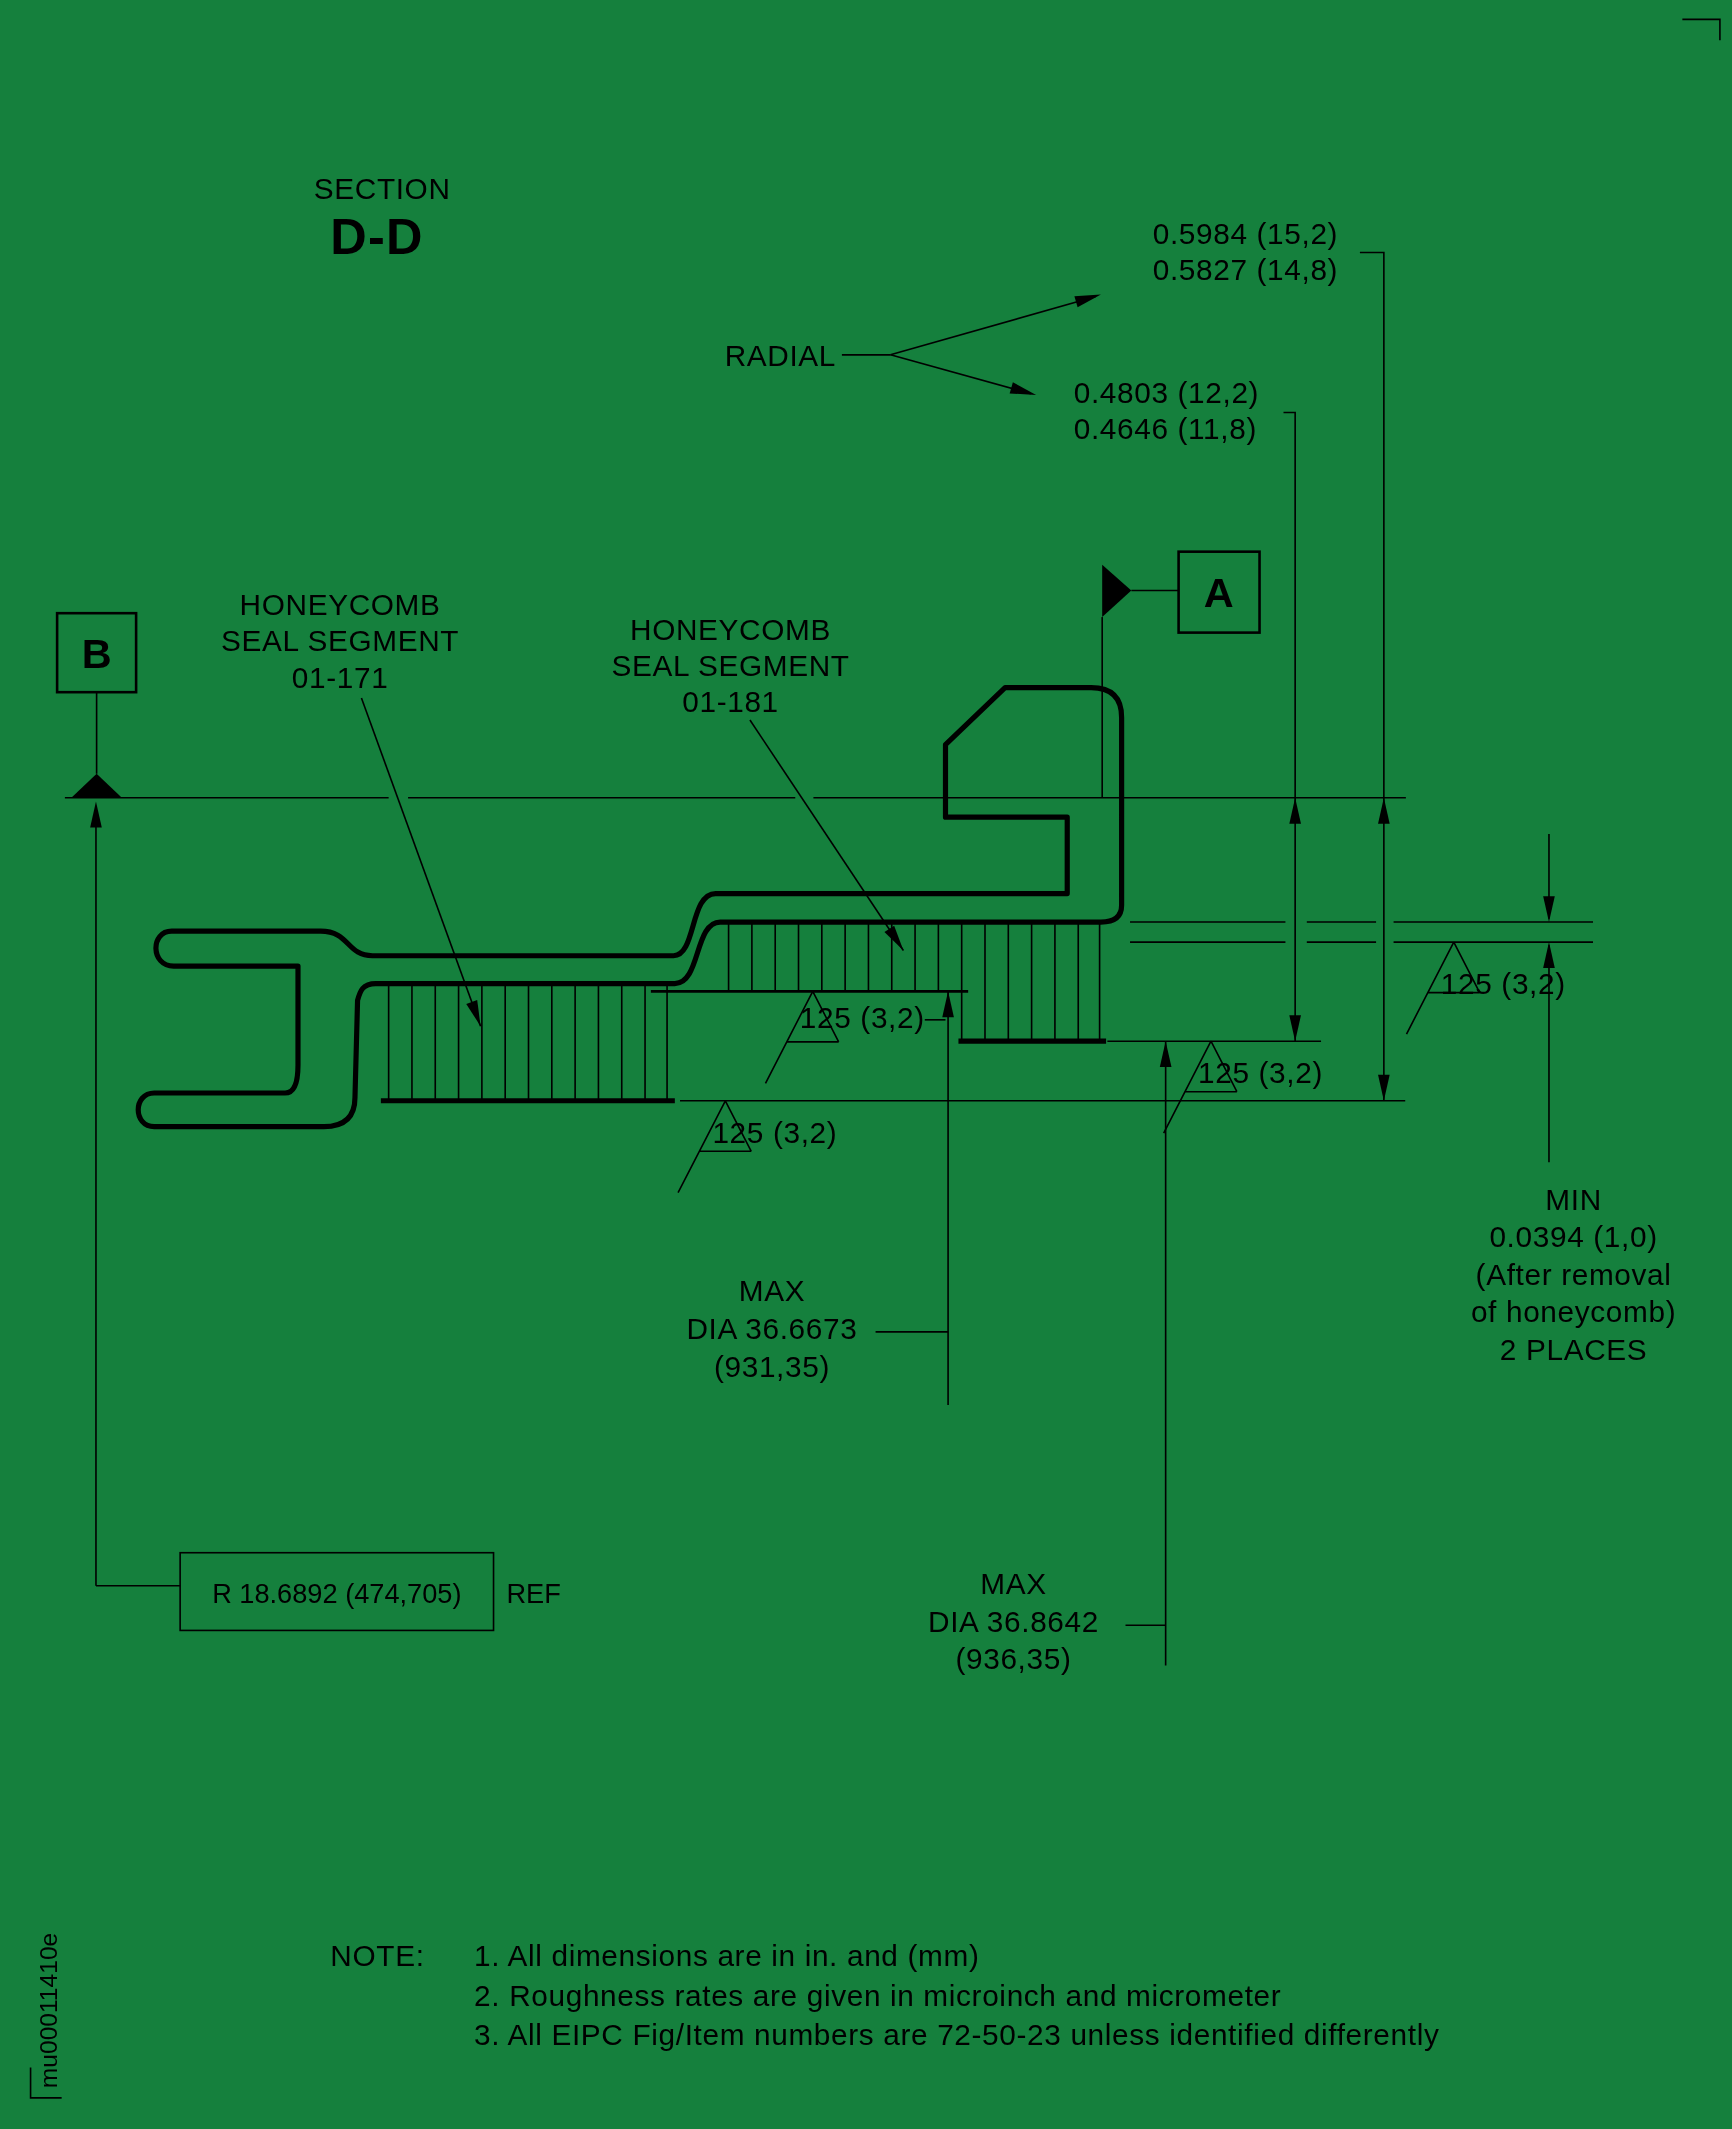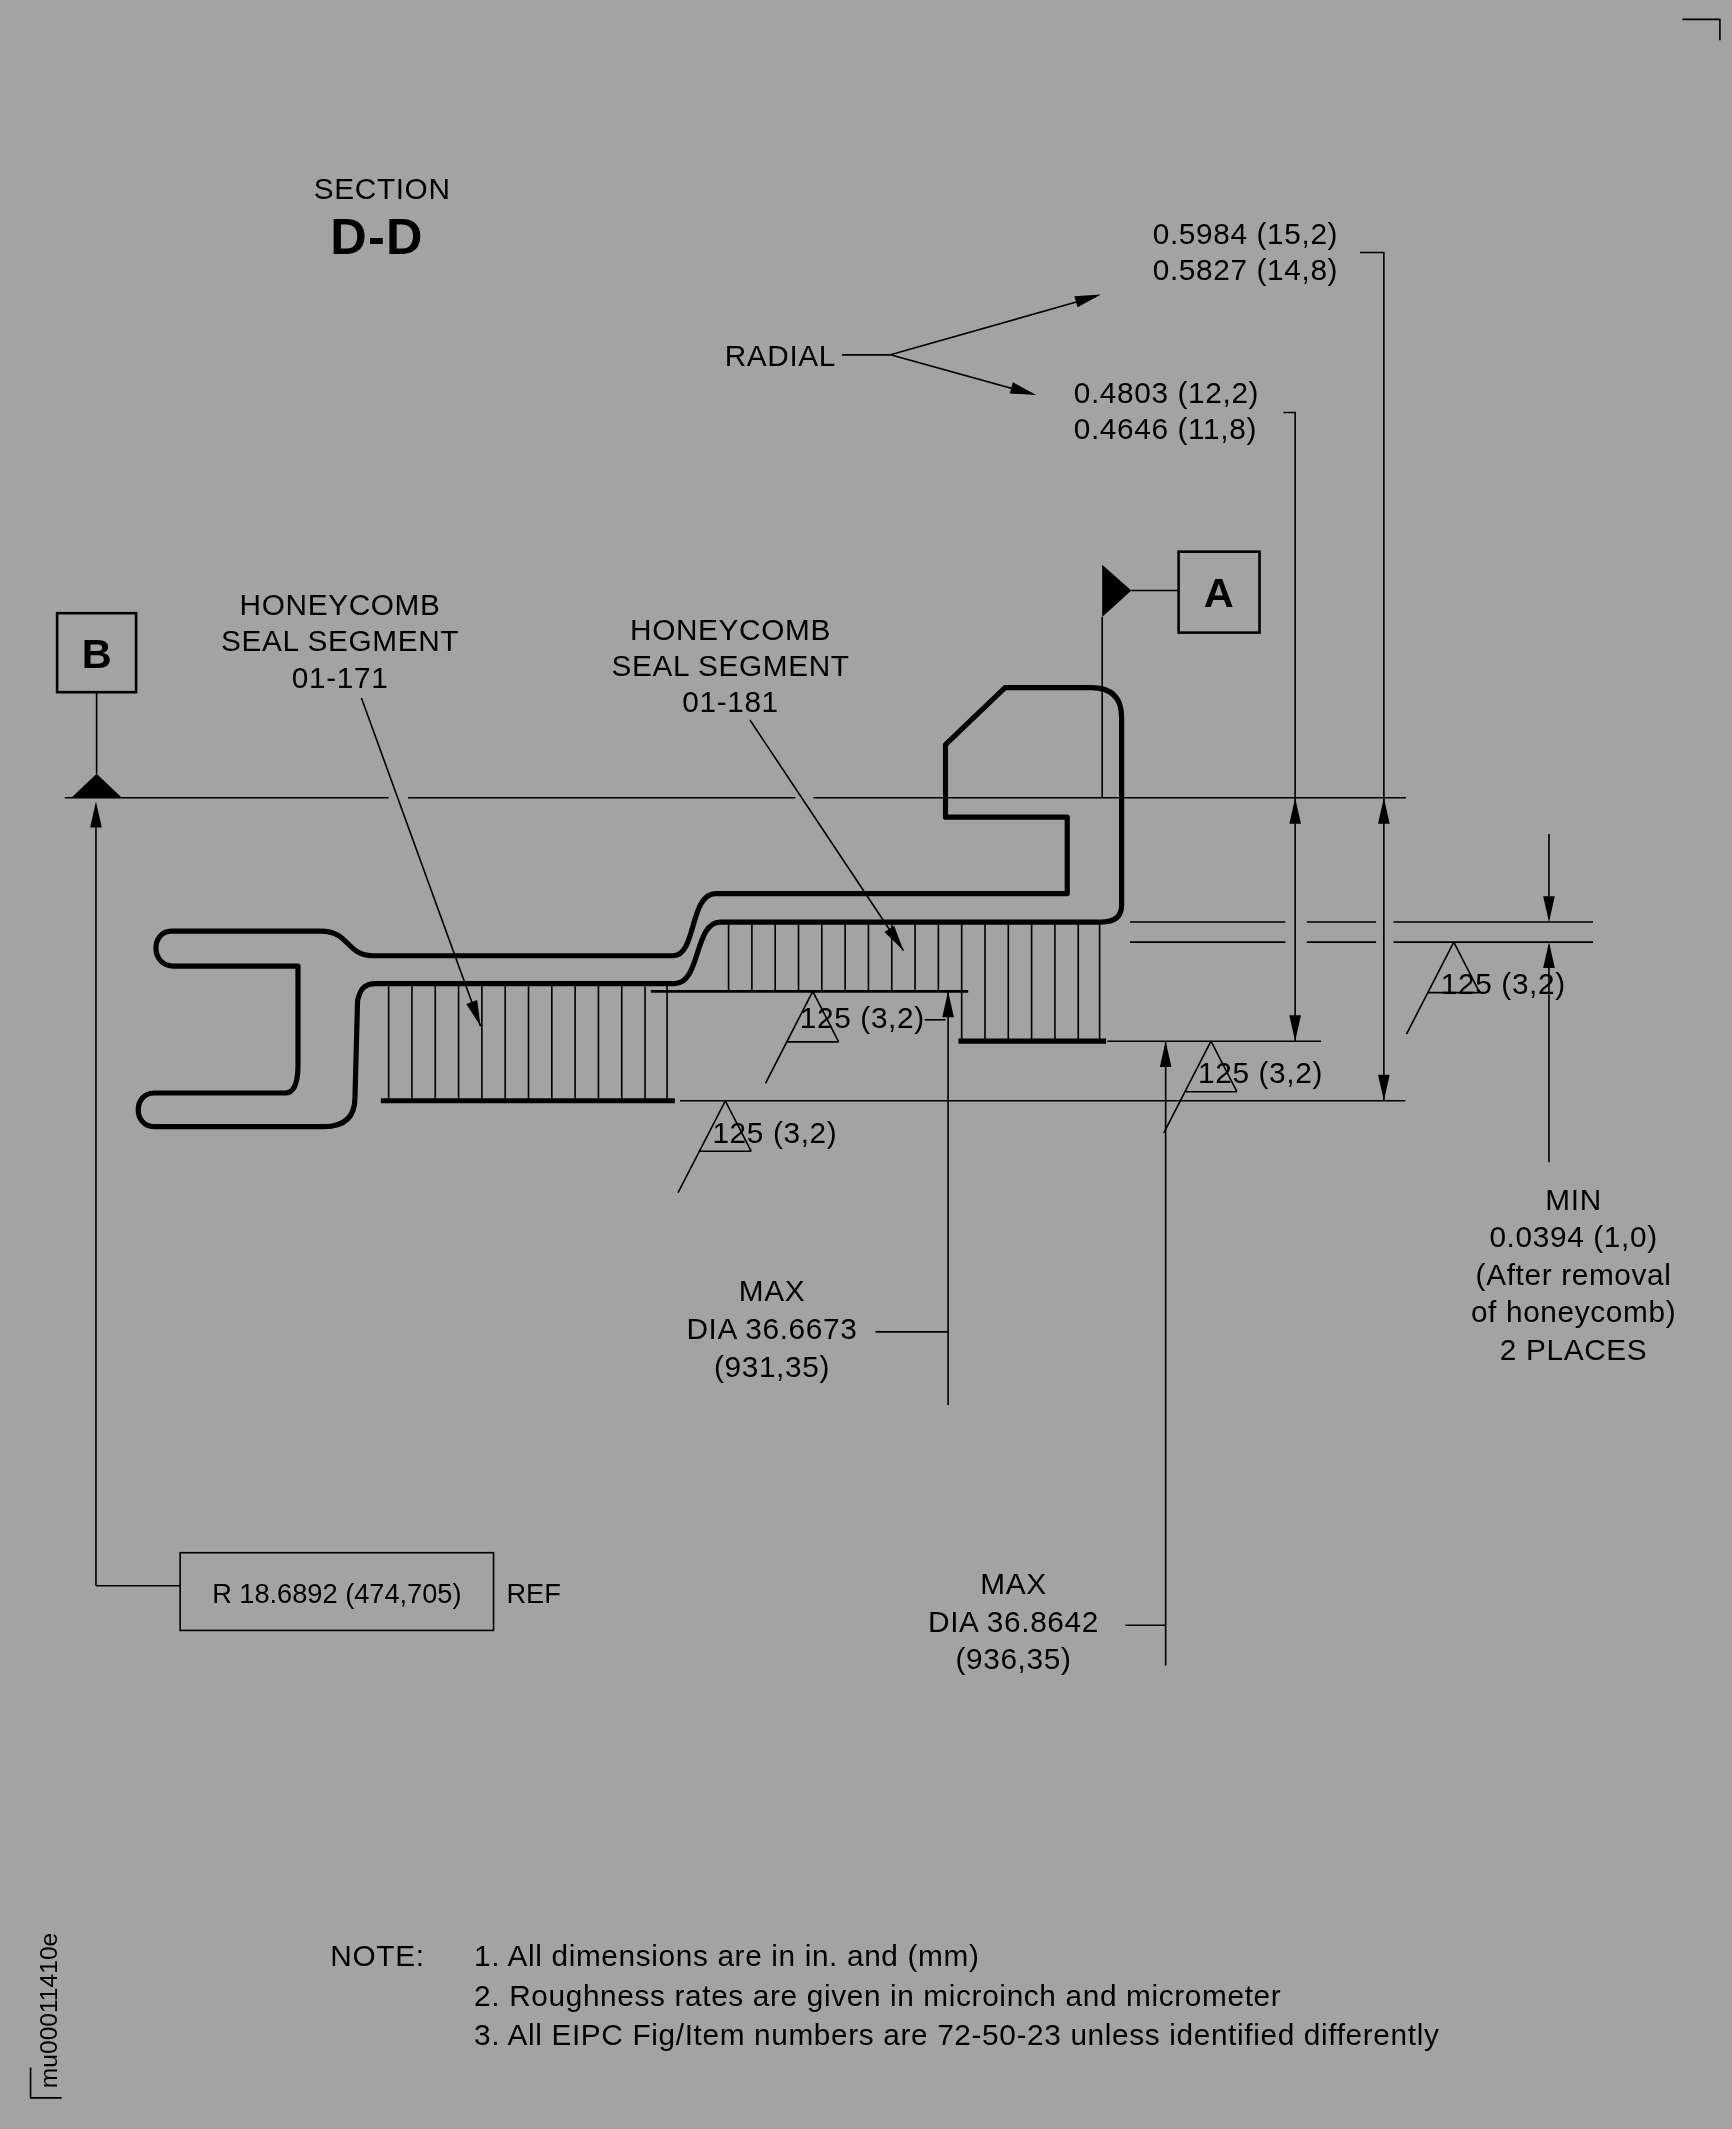--- a/index.html
+++ b/index.html
@@ -1,16 +1,16 @@
 <!DOCTYPE html>
 <html style="font-size:10.4px"><head>
 <meta charset="utf-8">
 <style>
   html,body{margin:0;padding:0;background:#ffffff;}
-  .page{width:1733px;height:2129px;background:#a3a3a3;position:relative;font-family:"Liberation Sans",sans-serif;}
+  .page{width:1733px;height:2129px;background:#15803d;position:relative;font-family:"Liberation Sans",sans-serif;}
   svg{display:block;}
   text{fill:#000;font-family:"Liberation Sans",sans-serif;}
   .t46{font-size:46px;letter-spacing:1px;}
   .t42{font-size:42px;}
   .t38{font-size:38px;}
   .t78b{font-size:78px;font-weight:bold;letter-spacing:2px;}
   .t66b{font-size:64px;font-weight:bold;}
   .mid{text-anchor:middle;}
   .thin{stroke:#000;stroke-width:2.5;fill:none;}
   .med{stroke:#000;stroke-width:4;fill:none;}

